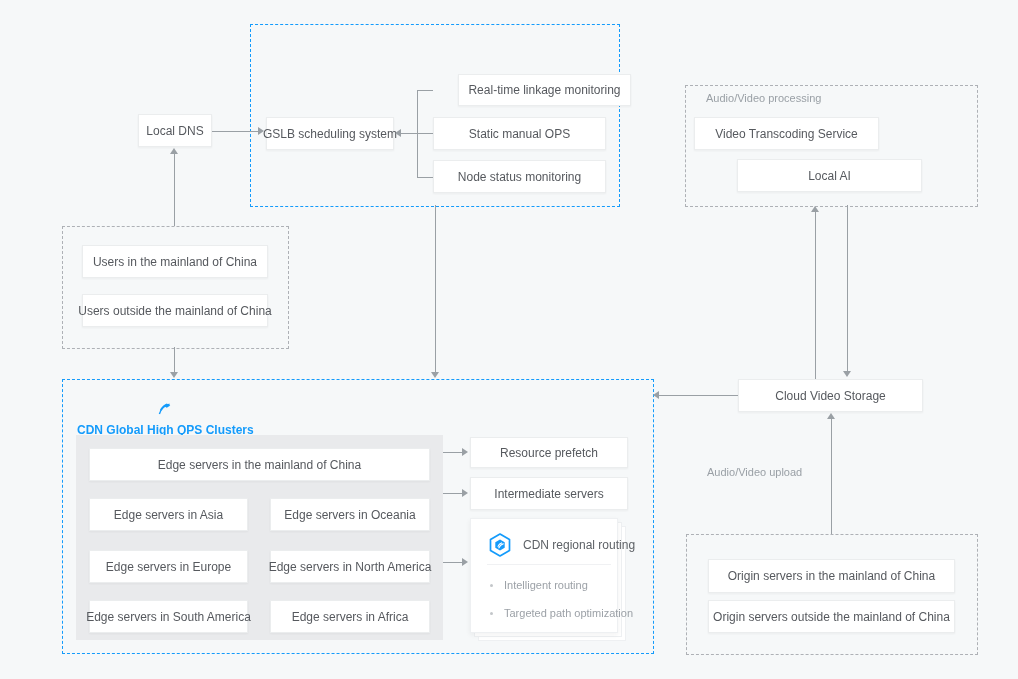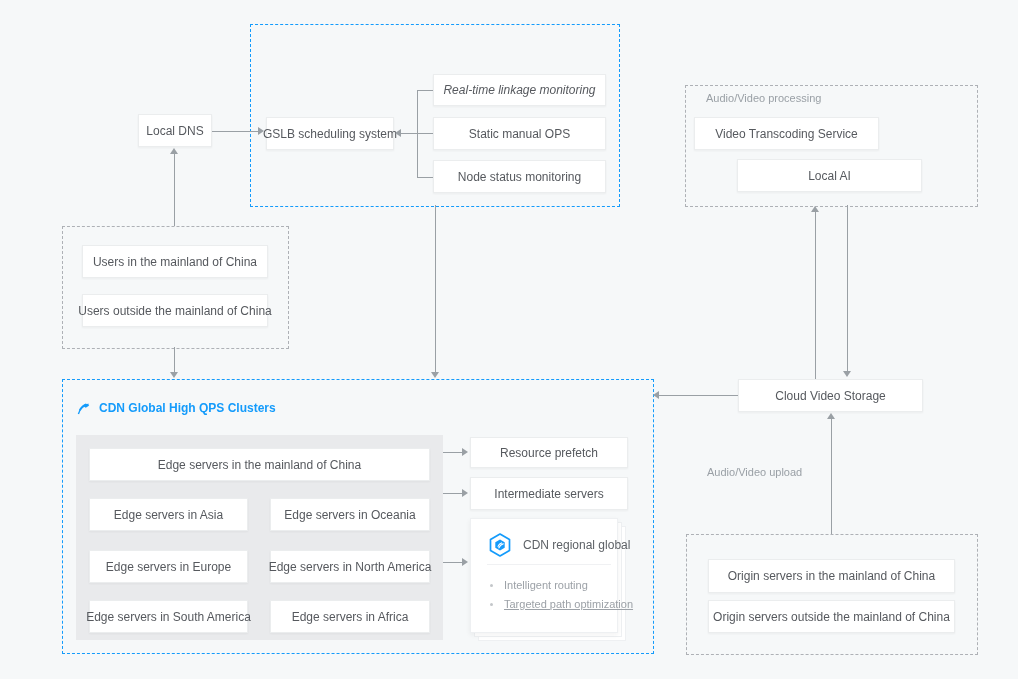--- a/index.html
+++ b/index.html
@@ -85,37 +85,37 @@
 
 <div class="stage">
 
   <div class="group-blue" style="left:250px;top:24px;width:368px;height:181px;"></div>
   <div class="group-blue" style="left:62px;top:379px;width:590px;height:273px;"></div>
   <div class="group-gray" style="left:62px;top:226px;width:225px;height:121px;"></div>
   <div class="group-gray" style="left:685px;top:85px;width:291px;height:120px;"></div>
   <div class="group-gray" style="left:686px;top:534px;width:290px;height:119px;"></div>
 
 
-  <div class="group-title" style="left:77px;top:401px;">
+  <div class="group-title" style="left:77px;top:401px;flex-direction:column;">
     <svg class="icon-cdn" width="14" height="14" viewBox="0 0 20 20">
       <path d="M2 18.5 Q5.5 7.5 16.5 4.5" fill="none" stroke="#149bfb" stroke-width="2"></path>
       <path d="M3.5 13.5 Q6 7.5 12 5.5" fill="none" stroke="#149bfb" stroke-width="2"></path>
       <path d="M12.5 3.5 l5 3 -5 3 -5 -3 z" fill="#149bfb"></path>
     </svg>
     <span>CDN Global High QPS Clusters</span>
   </div>
 
   <div class="small-label" style="left:706px;top:92px;">Audio/Video processing</div>
   <div class="small-label" style="left:707px;top:466px;">Audio/Video upload</div>
 
   <div class="panel" style="left:76px;top:435px;width:367px;height:205px;"></div>
 
   <div class="node" style="left:138px;top:114px;width:74px;height:33px;">Local DNS</div>
   <div class="node" style="left:266px;top:117px;width:128px;height:33px;">GSLB scheduling system</div>
-  <div class="node" style="left:433px;top:74px;width:173px;height:32px;font-style:italic;">Real-time linkage monitoring</div>
+  <div class="node" style="left:458px;top:74px;width:173px;height:32px;">Real-time linkage monitoring</div>
   <div class="node" style="left:433px;top:117px;width:173px;height:33px;">Static manual OPS</div>
   <div class="node" style="left:433px;top:160px;width:173px;height:33px;">Node status monitoring</div>
 
   <div class="node" style="left:82px;top:245px;width:186px;height:33px;">Users in the mainland of China</div>
   <div class="node" style="left:82px;top:294px;width:186px;height:33px;">Users outside the mainland of China</div>
 
   <div class="node" style="left:694px;top:117px;width:185px;height:33px;">Video Transcoding Service</div>
   <div class="node" style="left:737px;top:159px;width:185px;height:33px;">Local AI</div>
   <div class="node" style="left:738px;top:379px;width:185px;height:33px;">Cloud Video Storage</div>
 
@@ -136,28 +136,28 @@
   <div class="card-layer" style="left:478px;top:526px;width:148px;height:115px;"></div>
   <div class="card-layer" style="left:474px;top:522px;width:148px;height:115px;"></div>
   <div class="card" style="left:470px;top:518px;width:148px;height:115px;">
     <div class="card-header">
       <svg width="26" height="26" viewBox="0 0 26 26">
         <path d="M13 2 L22.5 7.6 V18.4 L13 24 L3.5 18.4 V7.6 Z" fill="#ffffff" stroke="#149bfb" stroke-width="1.7" stroke-linejoin="round"></path>
         <path d="M13 7.6 l4.7 2.7 v5.4 L13 18.4 l-4.7 -2.7 v-5.4 z" fill="#149bfb"></path>
         <path d="M10.8 14.8 Q12 11.8 15 10.8" fill="none" stroke="#ffffff" stroke-width="1.1"></path>
         <path d="M11.6 16.2 Q13.2 12.6 16.6 11.6" fill="none" stroke="#ffffff" stroke-width="1.1"></path>
       </svg>
-      <span>CDN regional global</span>
+      <span>CDN regional routing</span>
     </div>
     <div class="card-divider"></div>
     <div class="bullet" style="top:60px;">
       <span class="dot"></span>
       <span>Intelligent routing</span>
     </div>
-    <div class="bullet" style="top:79px;text-decoration:underline;">
+    <div class="bullet" style="top:88px;">
       <span class="dot"></span>
       <span>Targeted path optimization</span>
     </div>
   </div>
 
   <div class="hline" style="left:212px;top:131px;width:47px;"></div>
   <div class="ah ah-right" style="left:258px;top:127px;"></div>
 
   <div class="vline" style="left:417px;top:90px;height:87px;"></div>
   <div class="hline" style="left:417px;top:90px;width:16px;"></div>

